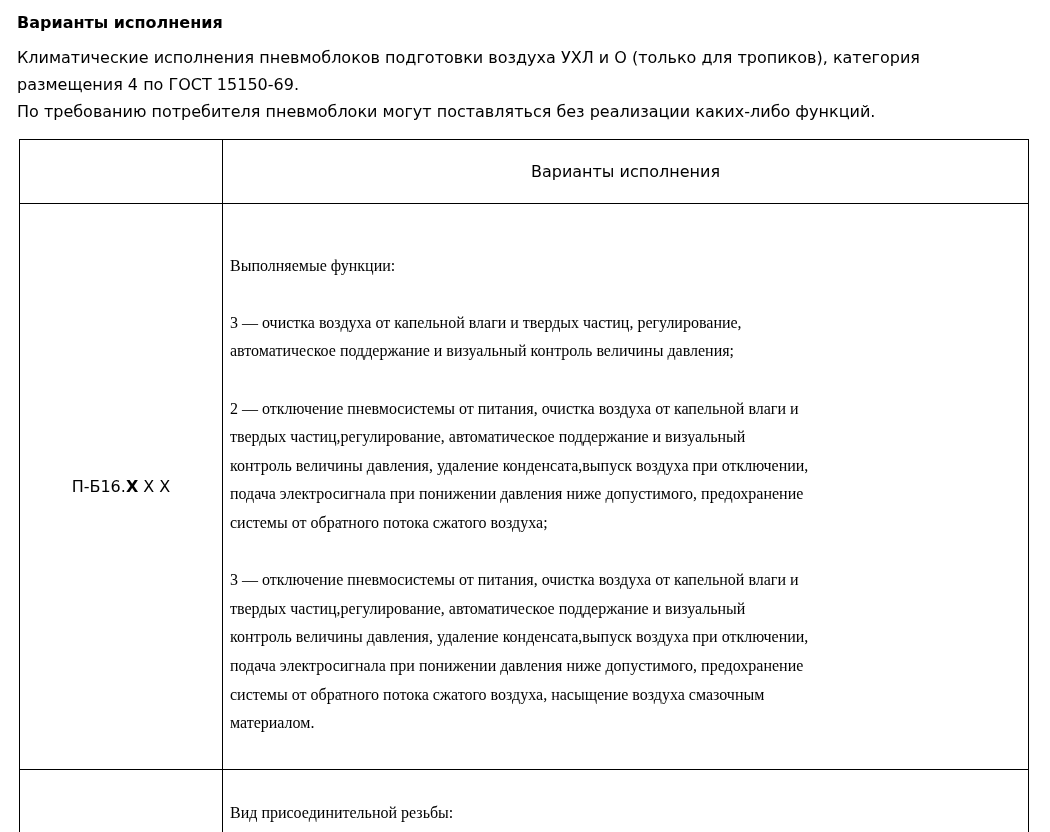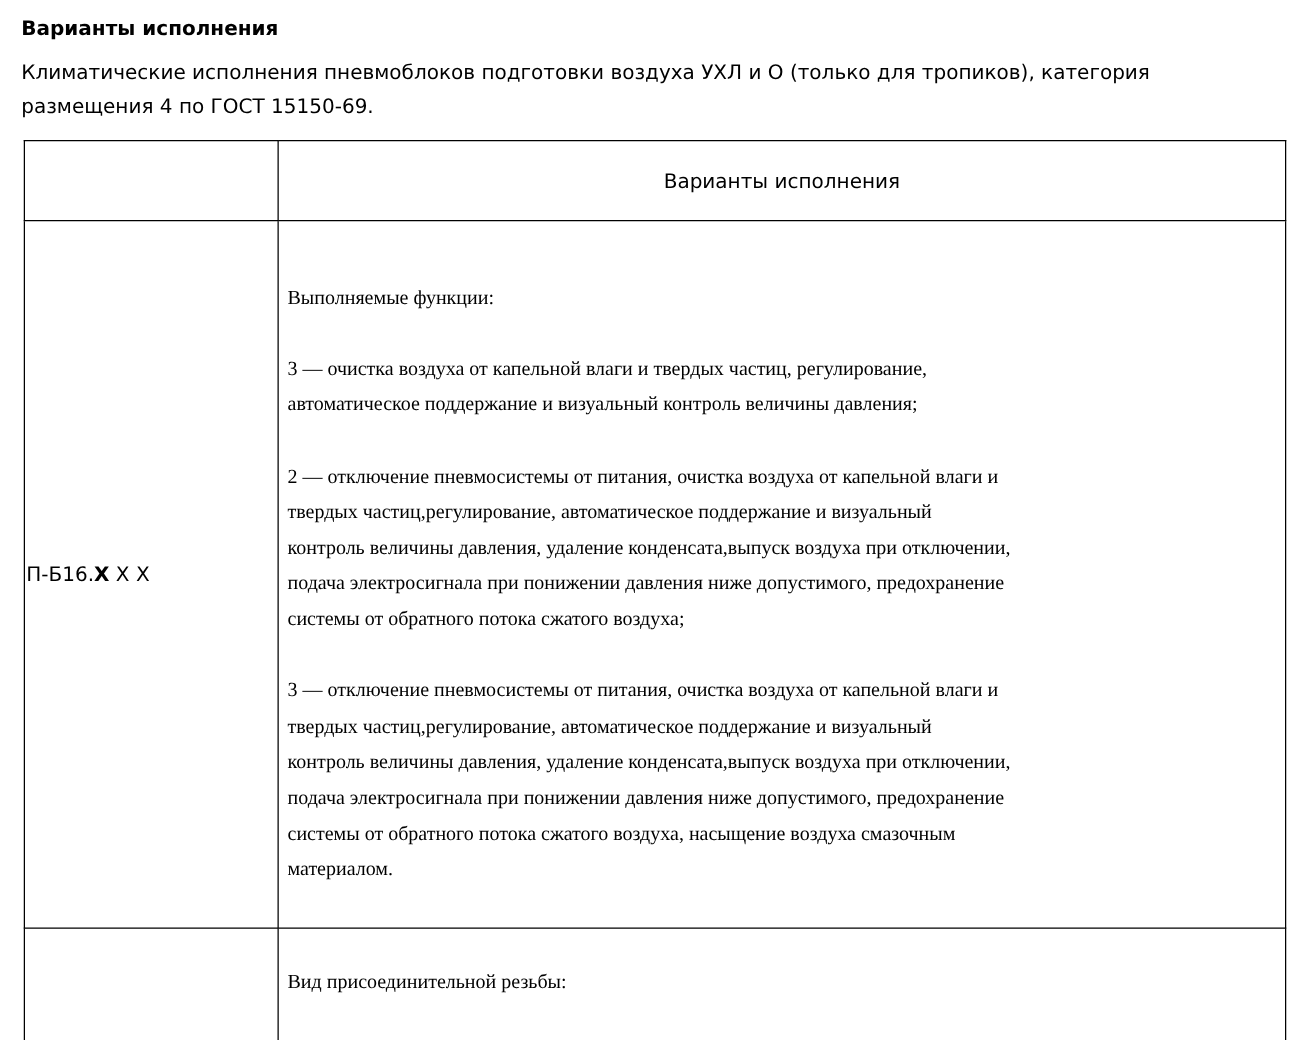--- a/index.html
+++ b/index.html
@@ -33,20 +33,21 @@
     border: 1px solid #000000;
   }
   col.c1 { width: 203px; }
   col.c2 { width: 806px; }
   .head-cell {
     height: 64px;
     text-align: center;
     vertical-align: middle;
   }
   .code-cell {
+    text-align: center;
     vertical-align: middle;
     white-space: pre;
   }
   .code-cell b { font-weight: 700; }
   .text-cell {
     padding: 0 6px 0 7px;
     line-height: 28.6px;
     vertical-align: middle;
     white-space: pre-line;
     font-family: Liberation Serif, serif;
@@ -61,20 +62,21 @@
 </head>
 <body>
 
 <div>
 
   <div class="title">Варианты исполнения</div>
 
   <div class="intro">
     <div class="intro-line">Климатические исполнения пневмоблоков подготовки воздуха УХЛ и О (только для тропиков), категория
 размещения 4 по ГОСТ 15150-69.</div>
+    <div class="intro-line">По требованию потребителя пневмоблоки могут поставляться без реализации каких-либо функций.</div>
   </div>
 
   <table class="variants">
     <colgroup>
         <col class="c1">
         <col class="c2">
       </colgroup>
 
     <tbody>
         <tr>

